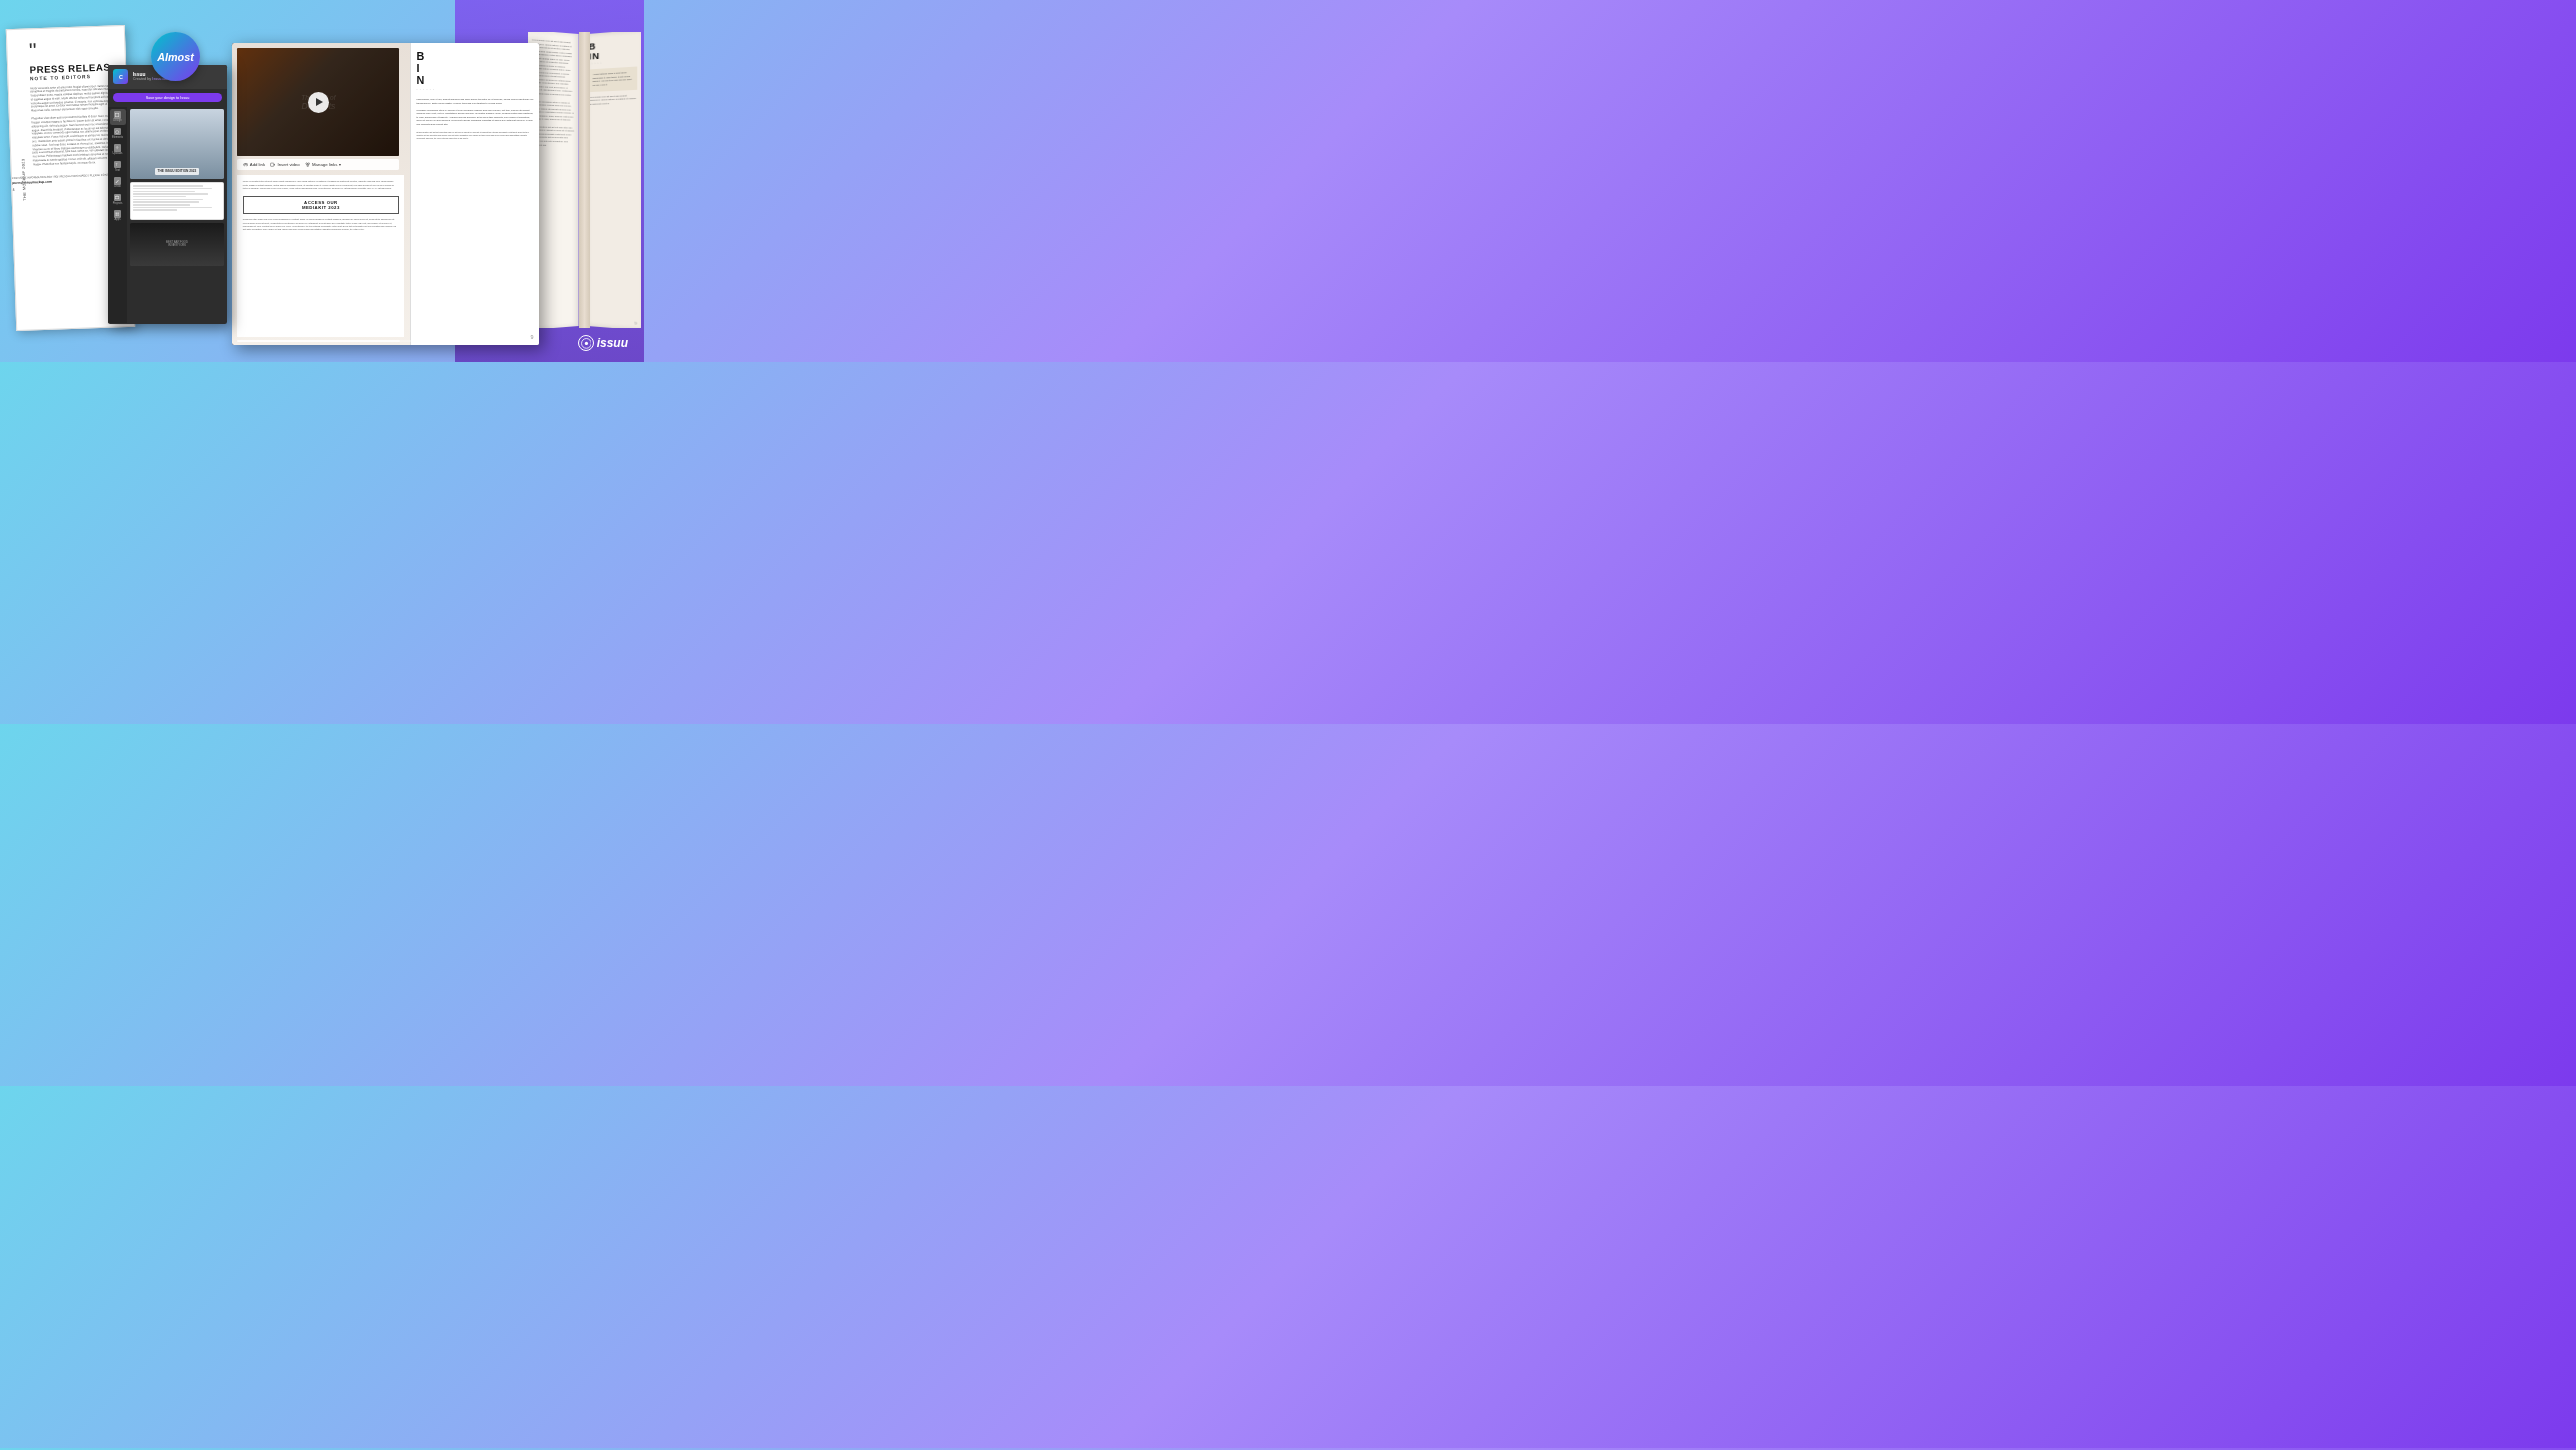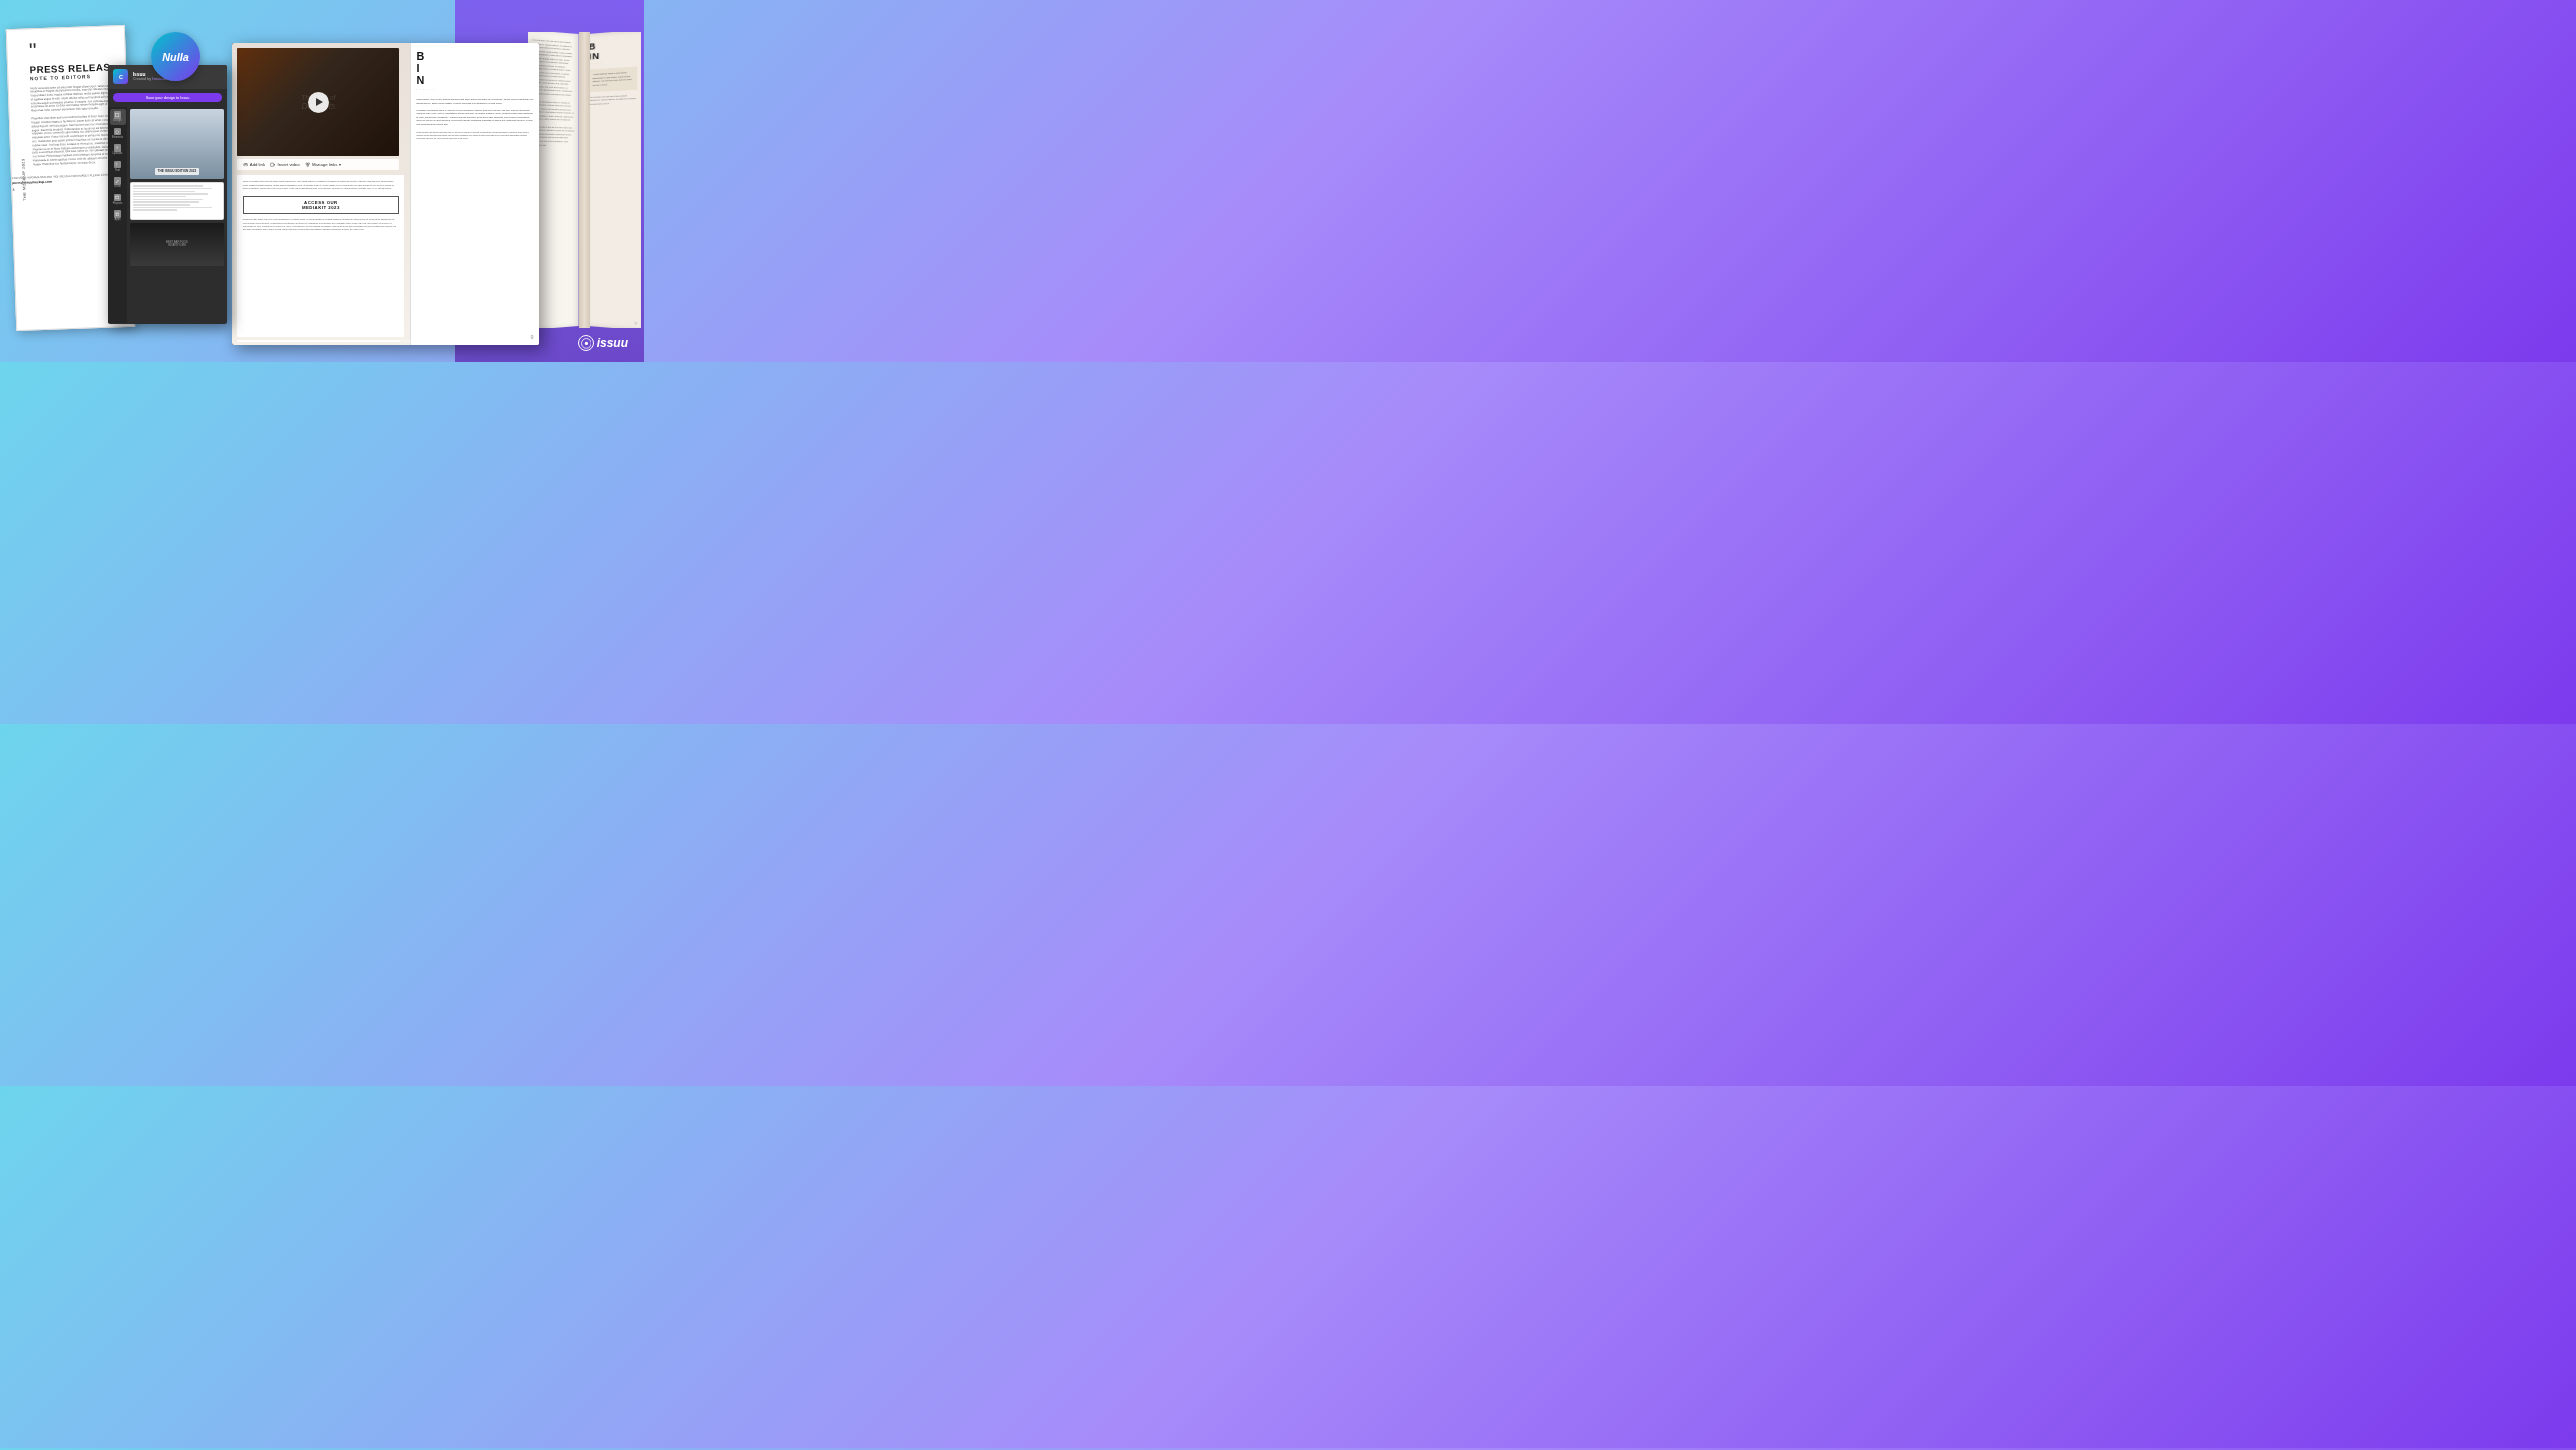--- a/index.html
+++ b/index.html
@@ -580,21 +580,21 @@
       <div class="press-body">Phasellus vitae diam quis eros eleifend facilisis id dolor. Nunc eu lacus feugiat, volutpat magna a, facilisis mi. ipsum dolor sit amet, consectetur adipiscing elit. Vehicula augue. Nam laoreet eros nec eros blandit, vehicula augue. drant felis tincidunt. Pellentesque ac lacus vel est bibendum vulputate. Donec commodo eget massa nec ullamcorper. Pellentesque sed vulputate tortor. Fusce nisl velit, scelerisque et semper ut, malesuada ut orci. Vestibulum ante ipsum primis in faucibus orci luctus et ultrices posuere cubilia curae. Sed erat dolor, sodales et rhoncus ac, maximus in augue. Vivamus eu ex et libero tristique elementum a vestibulum. Nulla viverra, justo a accumsan placerat, felis risus varius ex, vel vulputate ipsum enim nec lectus. Pellentesque habitant morbi tristique senectus et netus et malesuada ac turpis egestas. Donec velit elit, aliquam et lorem id, ultrices massa. Phasellus non facilisis turpis, et neque da ex.</div>
     </div>
     <div class="press-footer">
       <div class="footer-contact">FOR MORE INFORMATION AND HIGH RESOLUTION IMAGES PLEASE CONTACT:</div>
       <div class="footer-email">press@issuumockup.com</div>
       <div class="page-num">4</div>
     </div>
   </div>
 
   <div class="canva-badge">
-    <span>Nulla</span>
+    <span>Almost</span>
   </div>
 
   <div class="canva-editor">
     <div class="canva-editor-header">
       <div class="canva-logo-icon">
         <span>C</span>
       </div>
       <div class="canva-header-info">
         <div class="issuu-name">Issuu</div>
         <div class="issuu-sub">

